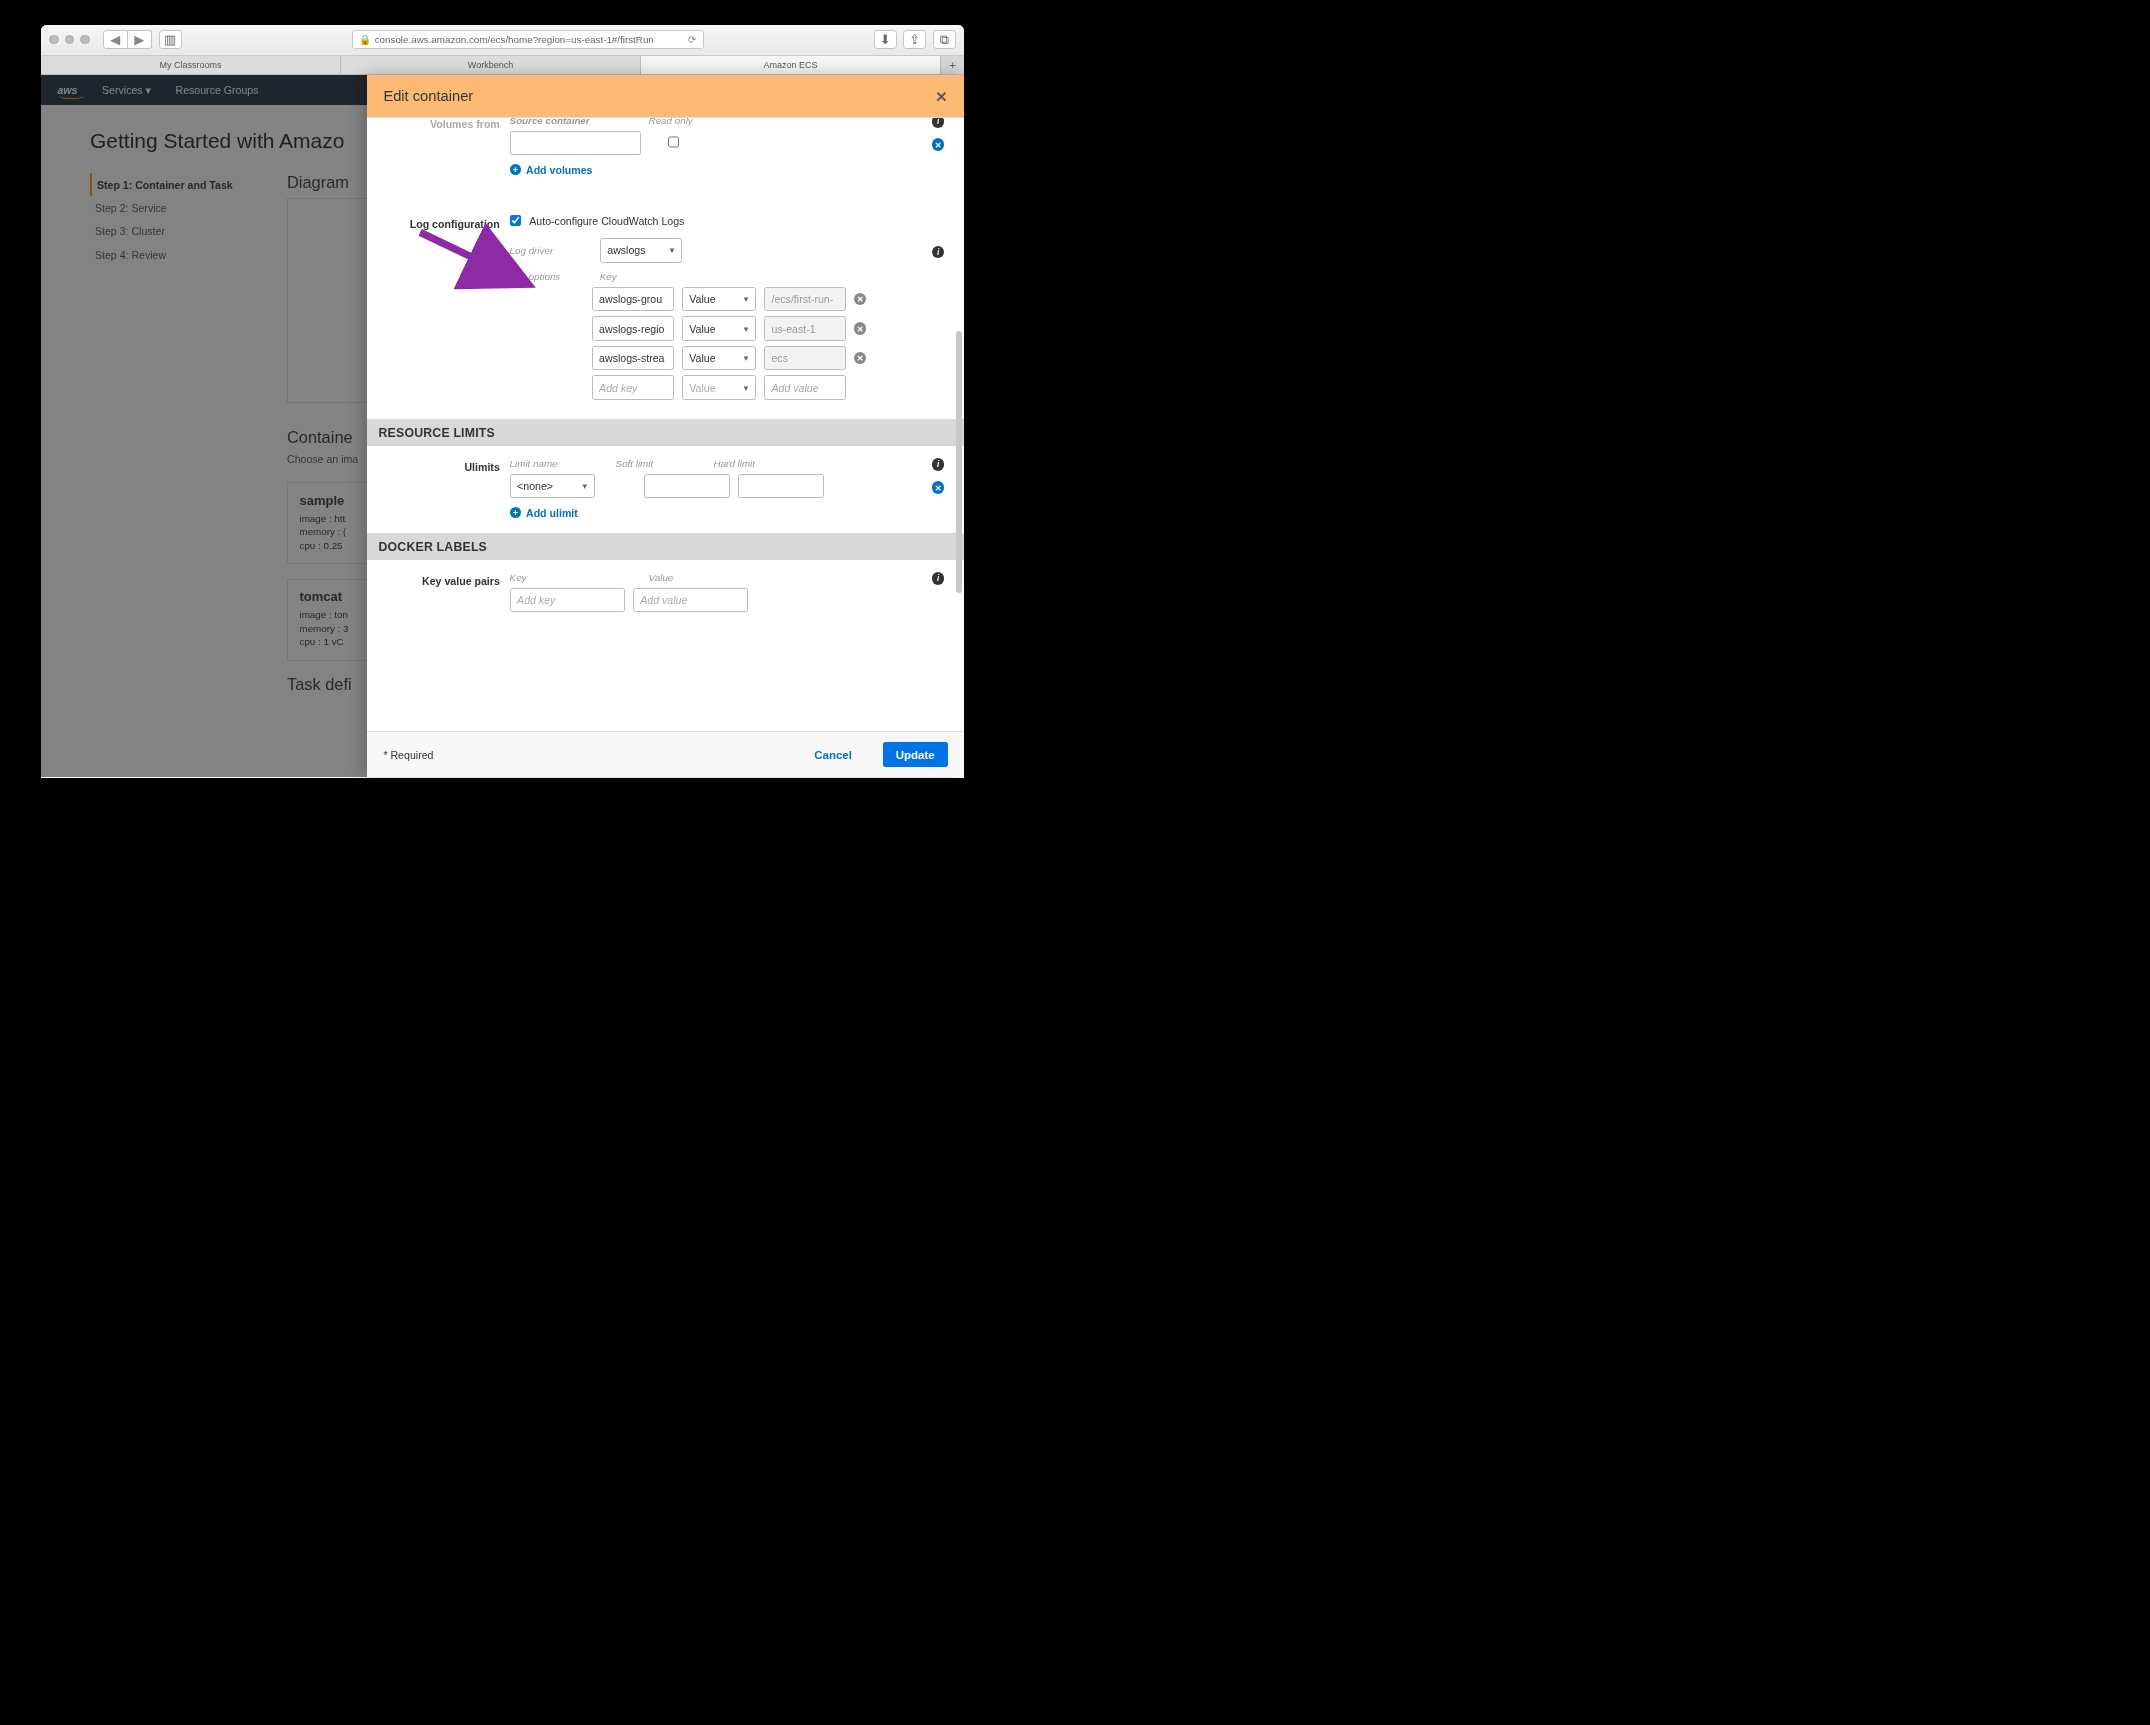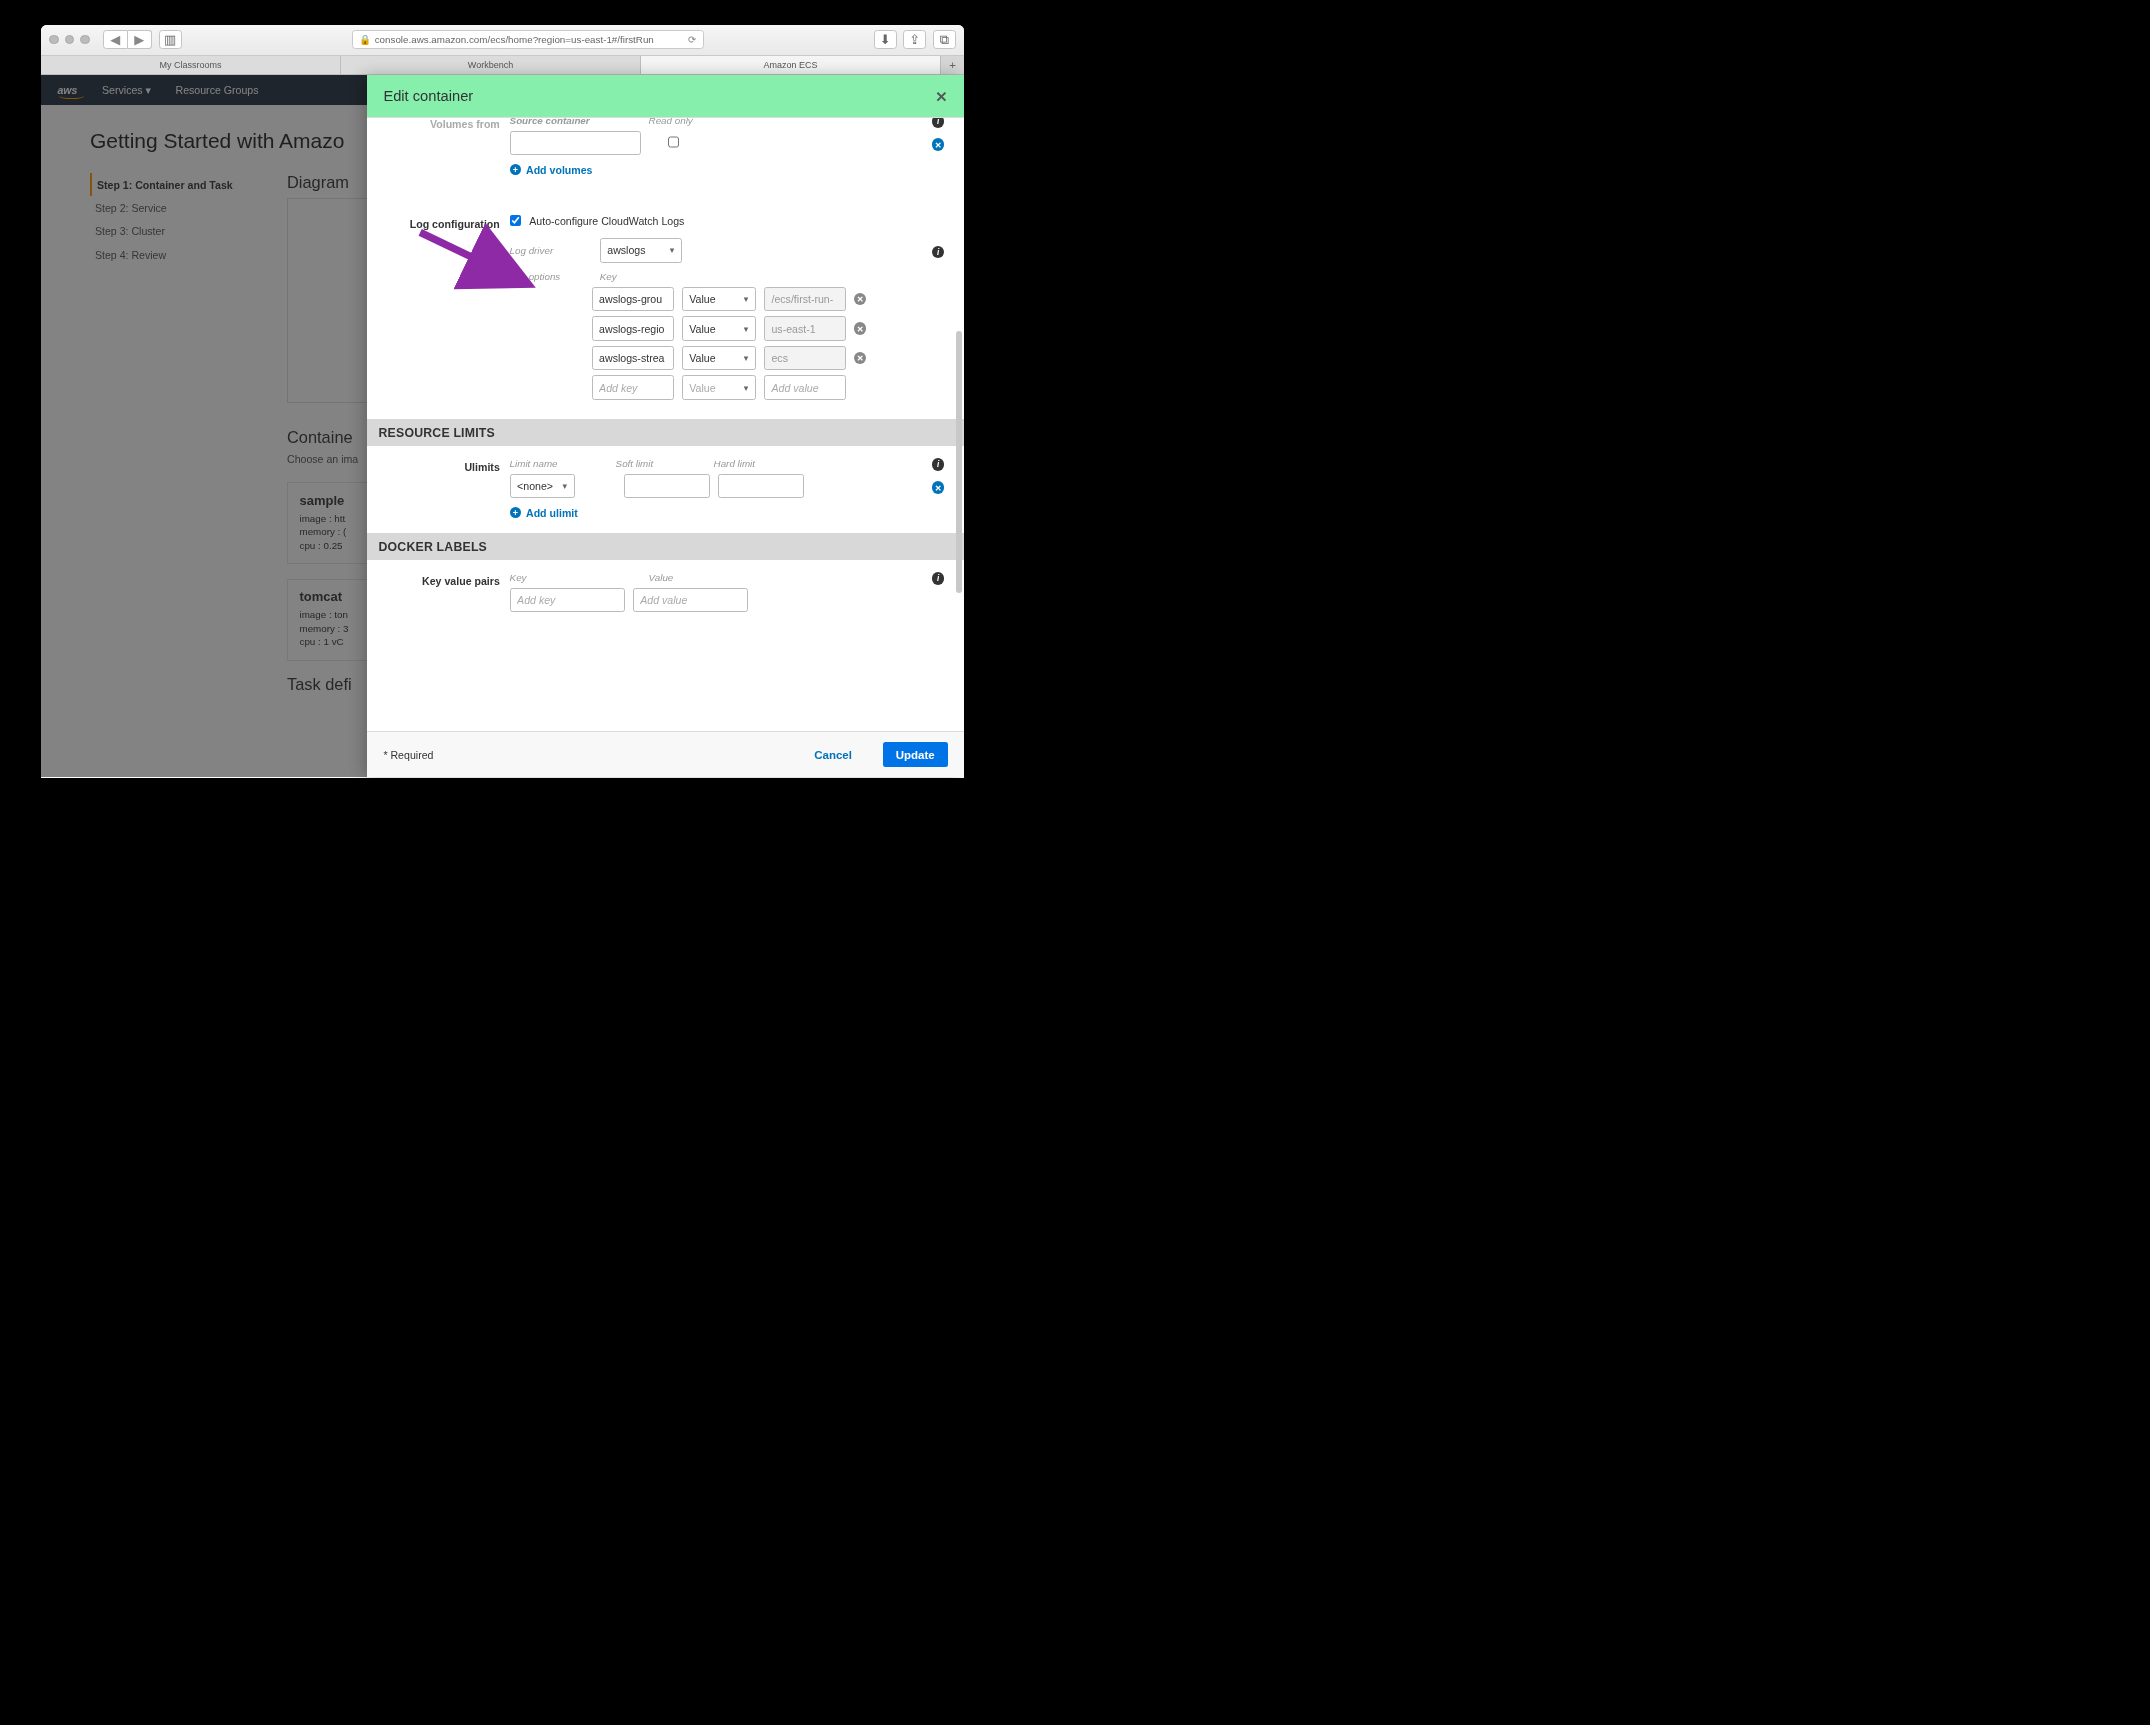--- a/index.html
+++ b/index.html
@@ -42,21 +42,21 @@
 .deftext { font-size: 10.6px; color: #555; margin: 6.5px 0 16.4px; }
 .card { border: 0.8px solid #e5e5e5; padding: 9.8px 11.5px; margin-bottom: 14.7px; }
 .cardtitle { font-size: 13px; font-weight: bold; color: #333; margin-bottom: 4.9px; }
 .cardline { font-size: 9.8px; color: #333; margin: 2.5px 0; }
 
 
 .dim { position: absolute; inset: 0; background: rgba(30,30,30,0.55); }
 
 
 .modal { position: absolute; top: 0; right: 0; width: 597px; height: 100%; background: #f8f8f8; display: flex; flex-direction: column; box-shadow: -3.3px 0 14.7px rgba(0,0,0,0.25); }
-.modalhead { height: 43px; background: #86efac; border-bottom: 0.8px solid #ddd; display: flex; align-items: center; padding: 0 16.4px; font-size: 14.7px; color: #333; }
+.modalhead { height: 43px; background: #fdba74; border-bottom: 0.8px solid #ddd; display: flex; align-items: center; padding: 0 16.4px; font-size: 14.7px; color: #333; }
 .modalclose { margin-left: auto; font-size: 14.7px; color: #555; font-weight: bold; cursor: pointer; }
 .scrollarea { flex: 1; overflow: hidden; background: #fff; padding: 0 19.6px; position: relative; }
 .scrollbar { position: absolute; right: 1.6px; top: 0; width: 8.2px; height: 100%; }
 .scrollthumb { position: absolute; right: 0; width: 6.5px; background: #c8c8c8; border-radius: 3.3px; top: 213px; height: 262px; }
 .modalfoot { height: 46px; border-top: 0.8px solid #ddd; background: #f8f8f8; display: flex; align-items: center; padding: 0 16.4px; gap: 16px; }
 .req { font-size: 10.6px; color: #333; }
 .spacer { flex: 1; }
 .btn-cancel { color: #0073bb; font-size: 11.5px; background: none; border: none; margin-right: 14.7px; cursor: pointer; font-weight: bold; }
 .btn-update { background: #0073e6; color: #fff; border: none; border-radius: 2.5px; padding: 6.5px 13px; font-size: 11.5px; font-weight: bold; cursor: pointer; }
 
@@ -261,21 +261,21 @@
         <div class="formrow">
           <div class="formlabel">Ulimits</div>
           <div class="formcontent">
             <div class="sublabels">
               <div style="width:106px;">Limit name</div>
               <div style="width:98px;">Soft limit</div>
               <div style="width:98px;">Hard limit</div>
               <div style="flex:1;text-align:right;"><span class="infoicon">i</span></div>
             </div>
             <div class="subrow">
-              <div class="dropdown" style="width:65px;text-align:right;">
+              <div class="dropdown" style="width:85px;text-align:right;">
                   <span>&lt;none&gt;</span>
                 </div>
               <div style="width:33px;"></div>
               <input class="ti" style="width: 86px;">
               <input class="ti" style="width: 86px;">
               <div style="flex:1;text-align:right;"><span class="removecircle">✕</span></div>
             </div>
             <div class="addlink">
               <span class="pluscircle">+</span>
               <span>Add ulimit</span>

